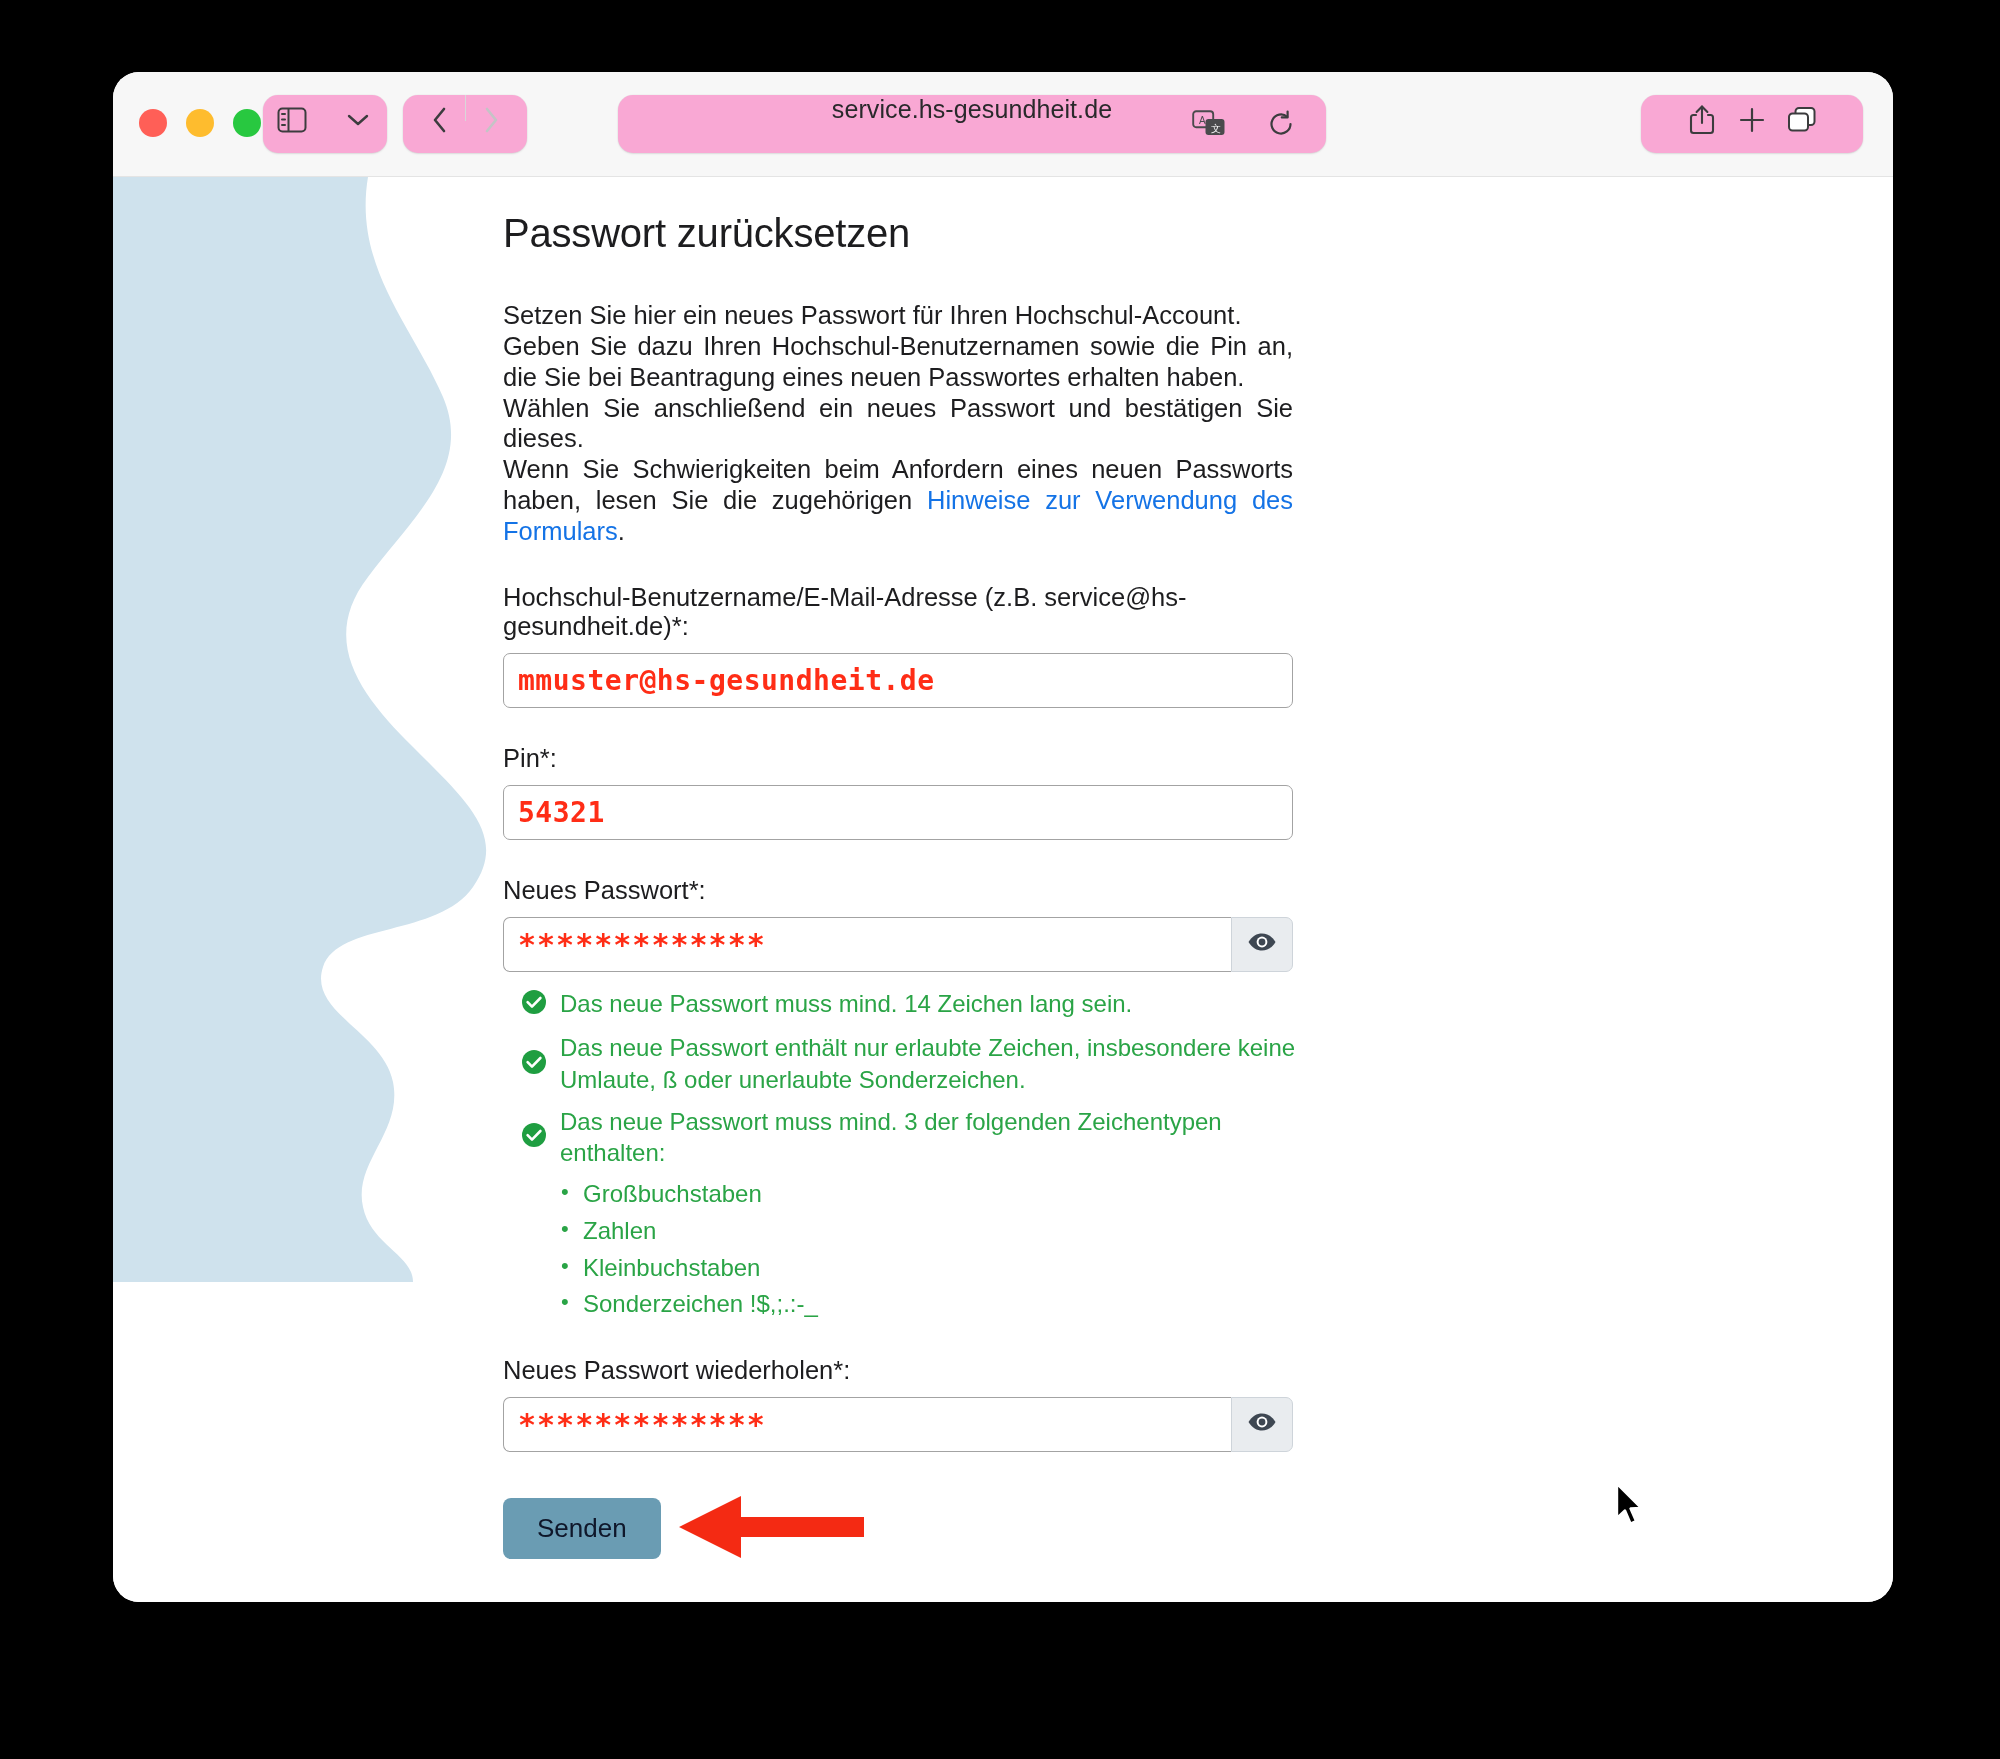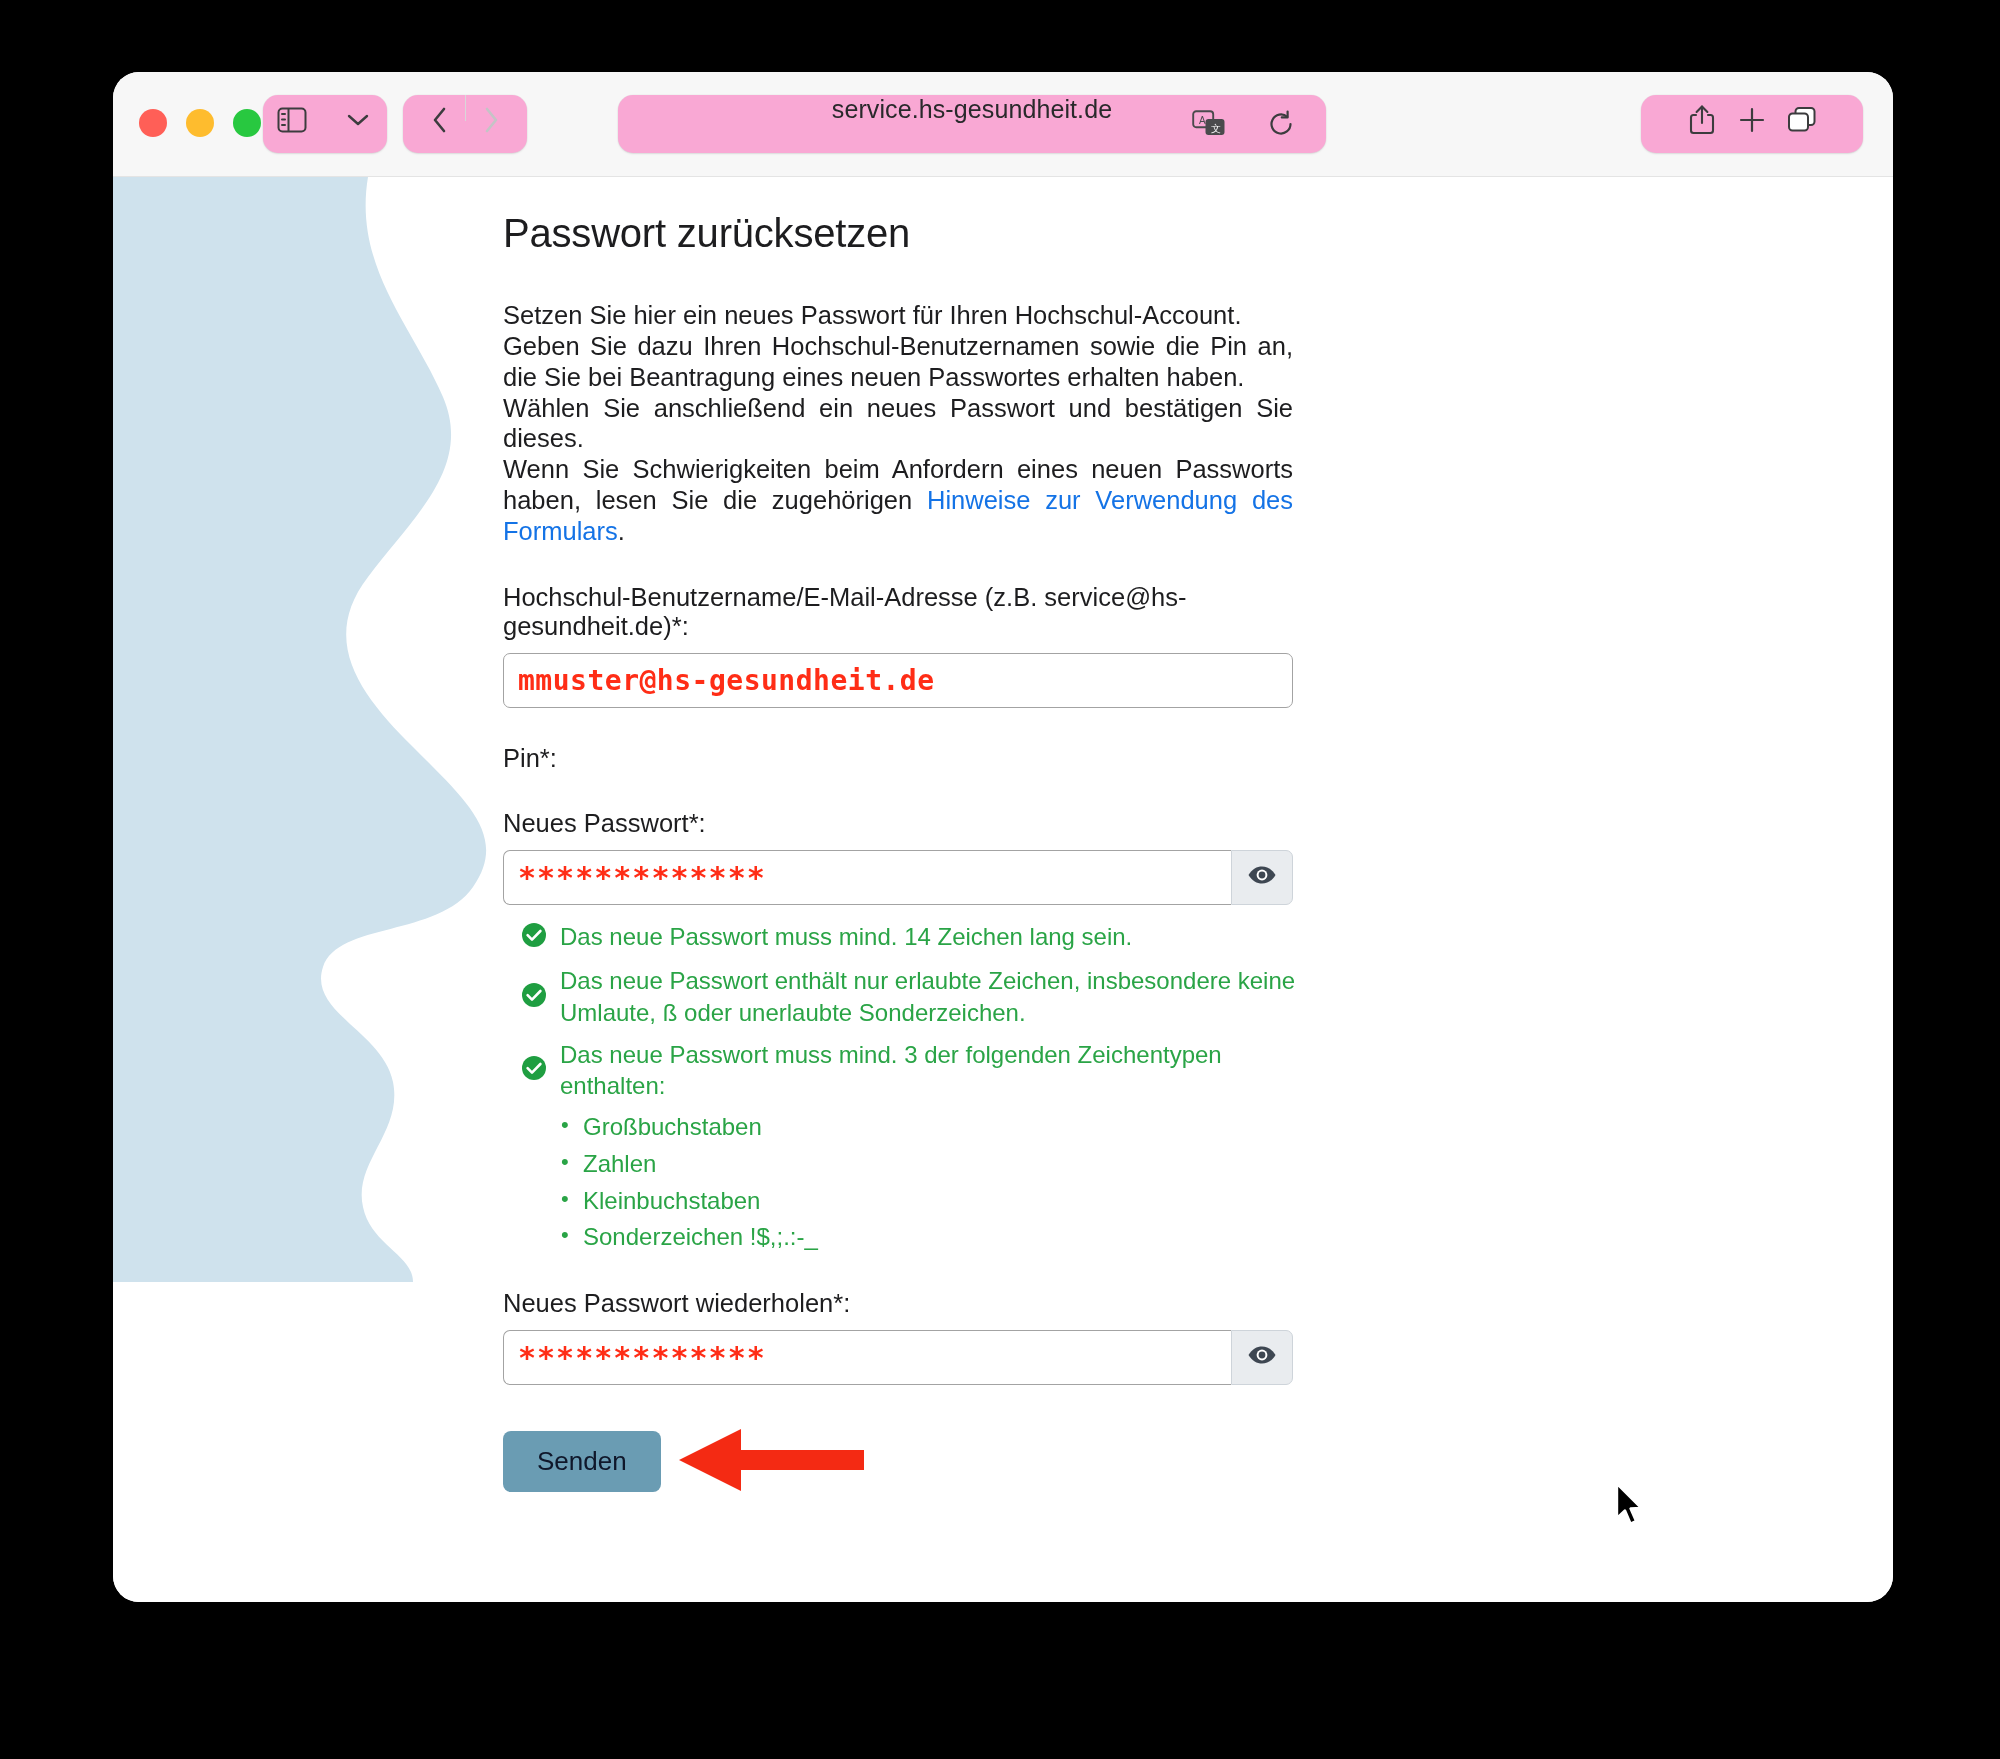--- a/index.html
+++ b/index.html
@@ -276,20 +276,23 @@
         <span>Wählen Sie anschließend ein neues Passwort und bestätigen Sie dieses.</span><br>
         <span>Wenn Sie Schwierigkeiten beim Anfordern eines neuen Passworts haben, lesen Sie die zugehörigen </span><a href="#">Hinweise zur Verwendung des Formulars</a><span>.</span>
       </p>
 
       <div class="field-label">Hochschul-Benutzername/E-Mail-Adresse (z.B. service@hs-gesundheit.de)*:</div>
       <div class="input-row">
         <div class="text-input" placeholder="">mmuster@hs-gesundheit.de</div>
       </div>
 
       <div class="field-label">Pin*:</div>
+      <div class="input-row">
+        <div class="text-input" placeholder="">54321</div>
+      </div>
 
       <div class="field-label">Neues Passwort*:</div>
       <div class="input-row">
         <div class="text-input stars" placeholder="">*************</div>
         <div class="eye-btn">
           <span>
             <svg width="30" height="20" viewBox="0 0 30 20" fill="none">
               <path d="M1.5 10C5 4 10 1.5 15 1.5S25 4 28.5 10C25 16 20 18.5 15 18.5S5 16 1.5 10Z" fill="#3e4752"></path>
               <circle cx="15" cy="10" r="5.4" fill="#ffffff"></circle>
               <circle cx="15" cy="10" r="3.4" fill="#3e4752"></circle>

